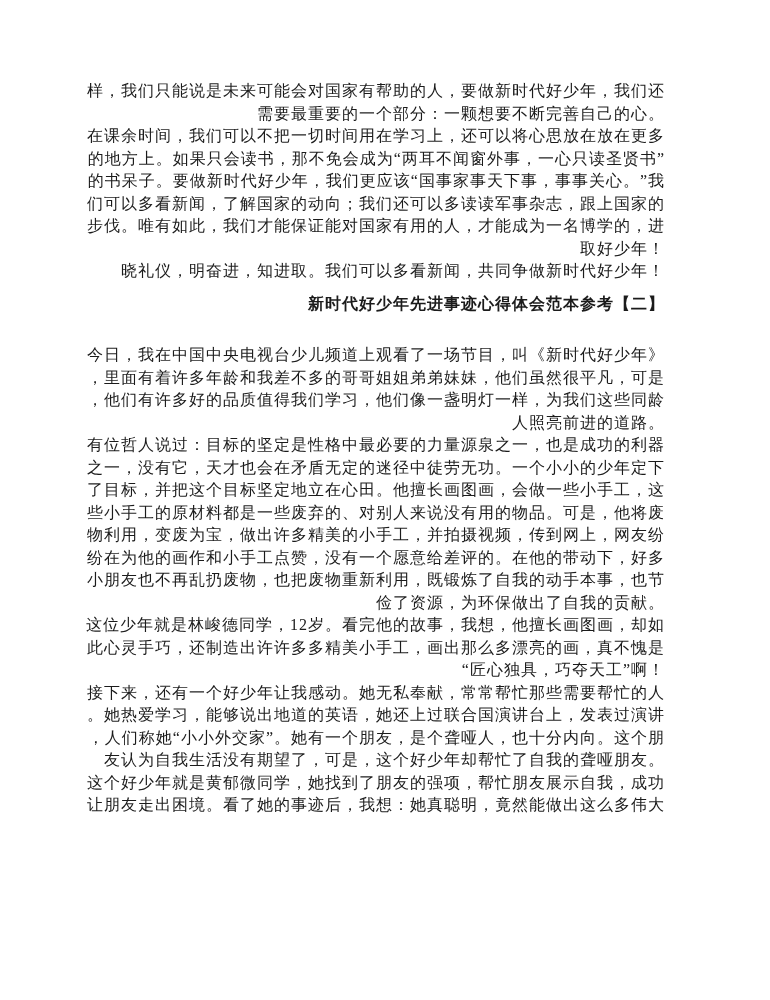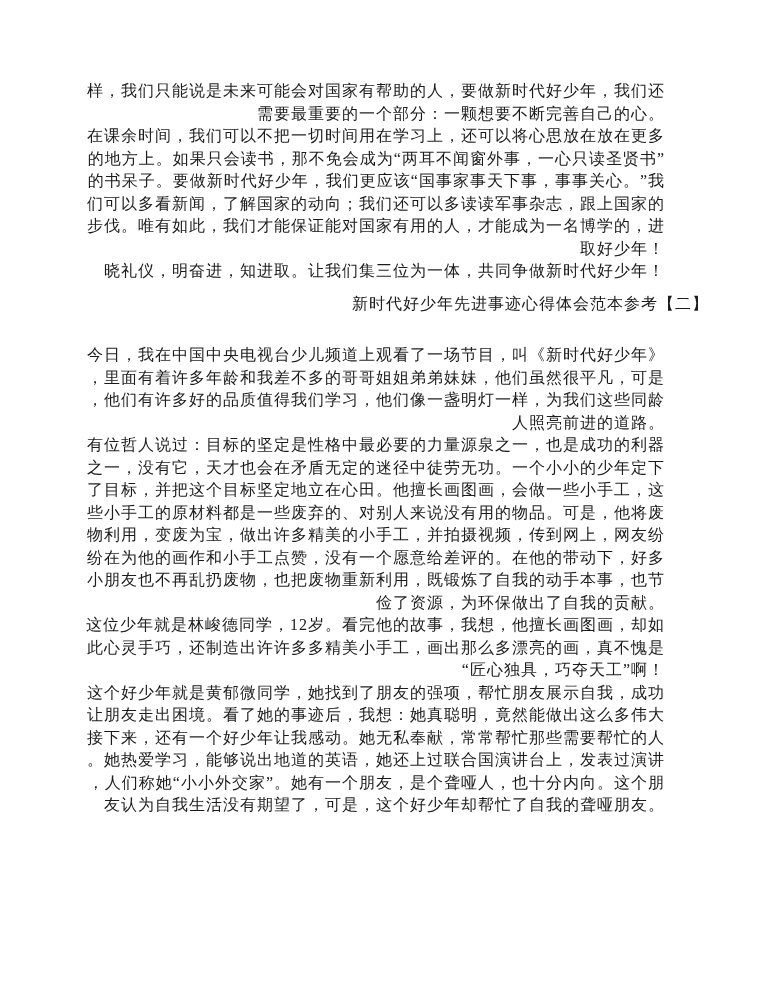--- a/index.html
+++ b/index.html
@@ -22,32 +22,31 @@
     font-size: 16px;
     line-height: 22.5px;
     letter-spacing: 1px;
     text-align: right;
     word-break: break-all;
     line-break: anywhere;
     white-space: normal;
   }
   .block + .block { }
   .block.heading {
-    font-weight: 400;
+    font-weight: 700;
     margin-top: 10px;
-    margin-left: 44px;
   }
   .heading + .block { margin-top: 29px; }
 </style>
 </head>
 <body>
 
 <div class="page">
   <p class="block">样，我们只能说是未来可能会对国家有帮助的人，要做新时代好少年，我们还需要最重要的一个部分：一颗想要不断完善自己的心。</p>
   <p class="block">在课余时间，我们可以不把一切时间用在学习上，还可以将心思放在放在更多的地方上。如果只会读书，那不免会成为“两耳不闻窗外事，一心只读圣贤书”的书呆子。要做新时代好少年，我们更应该“国事家事天下事，事事关心。”我们可以多看新闻，了解国家的动向；我们还可以多读读军事杂志，跟上国家的步伐。唯有如此，我们才能保证能对国家有用的人，才能成为一名博学的，进取好少年！</p>
-  <p class="block">晓礼仪，明奋进，知进取。让我们集三位为一体，共同争做新时代好少年！</p>
+  <p class="block">晓礼仪，明奋进，知进取。我们可以多看新闻，共同争做新时代好少年！</p>
   <h2 class="block heading">新时代好少年先进事迹心得体会范本参考【二】</h2>
   <p class="block">今日，我在中国中央电视台少儿频道上观看了一场节目，叫《新时代好少年》，里面有着许多年龄和我差不多的哥哥姐姐弟弟妹妹，他们虽然很平凡，可是，他们有许多好的品质值得我们学习，他们像一盏明灯一样，为我们这些同龄人照亮前进的道路。</p>
   <p class="block">有位哲人说过：目标的坚定是性格中最必要的力量源泉之一，也是成功的利器之一，没有它，天才也会在矛盾无定的迷径中徒劳无功。一个小小的少年定下了目标，并把这个目标坚定地立在心田。他擅长画图画，会做一些小手工，这些小手工的原材料都是一些废弃的、对别人来说没有用的物品。可是，他将废物利用，变废为宝，做出许多精美的小手工，并拍摄视频，传到网上，网友纷纷在为他的画作和小手工点赞，没有一个愿意给差评的。在他的带动下，好多小朋友也不再乱扔废物，也把废物重新利用，既锻炼了自我的动手本事，也节俭了资源，为环保做出了自我的贡献。</p>
   <p class="block">这位少年就是林峻德同学，12岁。看完他的故事，我想，他擅长画图画，却如此心灵手巧，还制造出许许多多精美小手工，画出那么多漂亮的画，真不愧是“匠心独具，巧夺天工”啊！</p>
+  <p class="block">接下来，还有一个好少年让我感动。她无私奉献，常常帮忙那些需要帮忙的人。她热爱学习，能够说出地道的英语，她还上过联合国演讲台上，发表过演讲，人们称她“小小外交家”。她有一个朋友，是个聋哑人，也十分内向。这个朋友认为自我生活没有期望了，可是，这个好少年却帮忙了自我的聋哑朋友。</p>
   <p class="block">这个好少年就是黄郁微同学，她找到了朋友的强项，帮忙朋友展示自我，成功让朋友走出困境。看了她的事迹后，我想：她真聪明，竟然能做出这么多伟大</p>
-  <p class="block">接下来，还有一个好少年让我感动。她无私奉献，常常帮忙那些需要帮忙的人。她热爱学习，能够说出地道的英语，她还上过联合国演讲台上，发表过演讲，人们称她“小小外交家”。她有一个朋友，是个聋哑人，也十分内向。这个朋友认为自我生活没有期望了，可是，这个好少年却帮忙了自我的聋哑朋友。</p>
 </div>
 
 </body></html>

